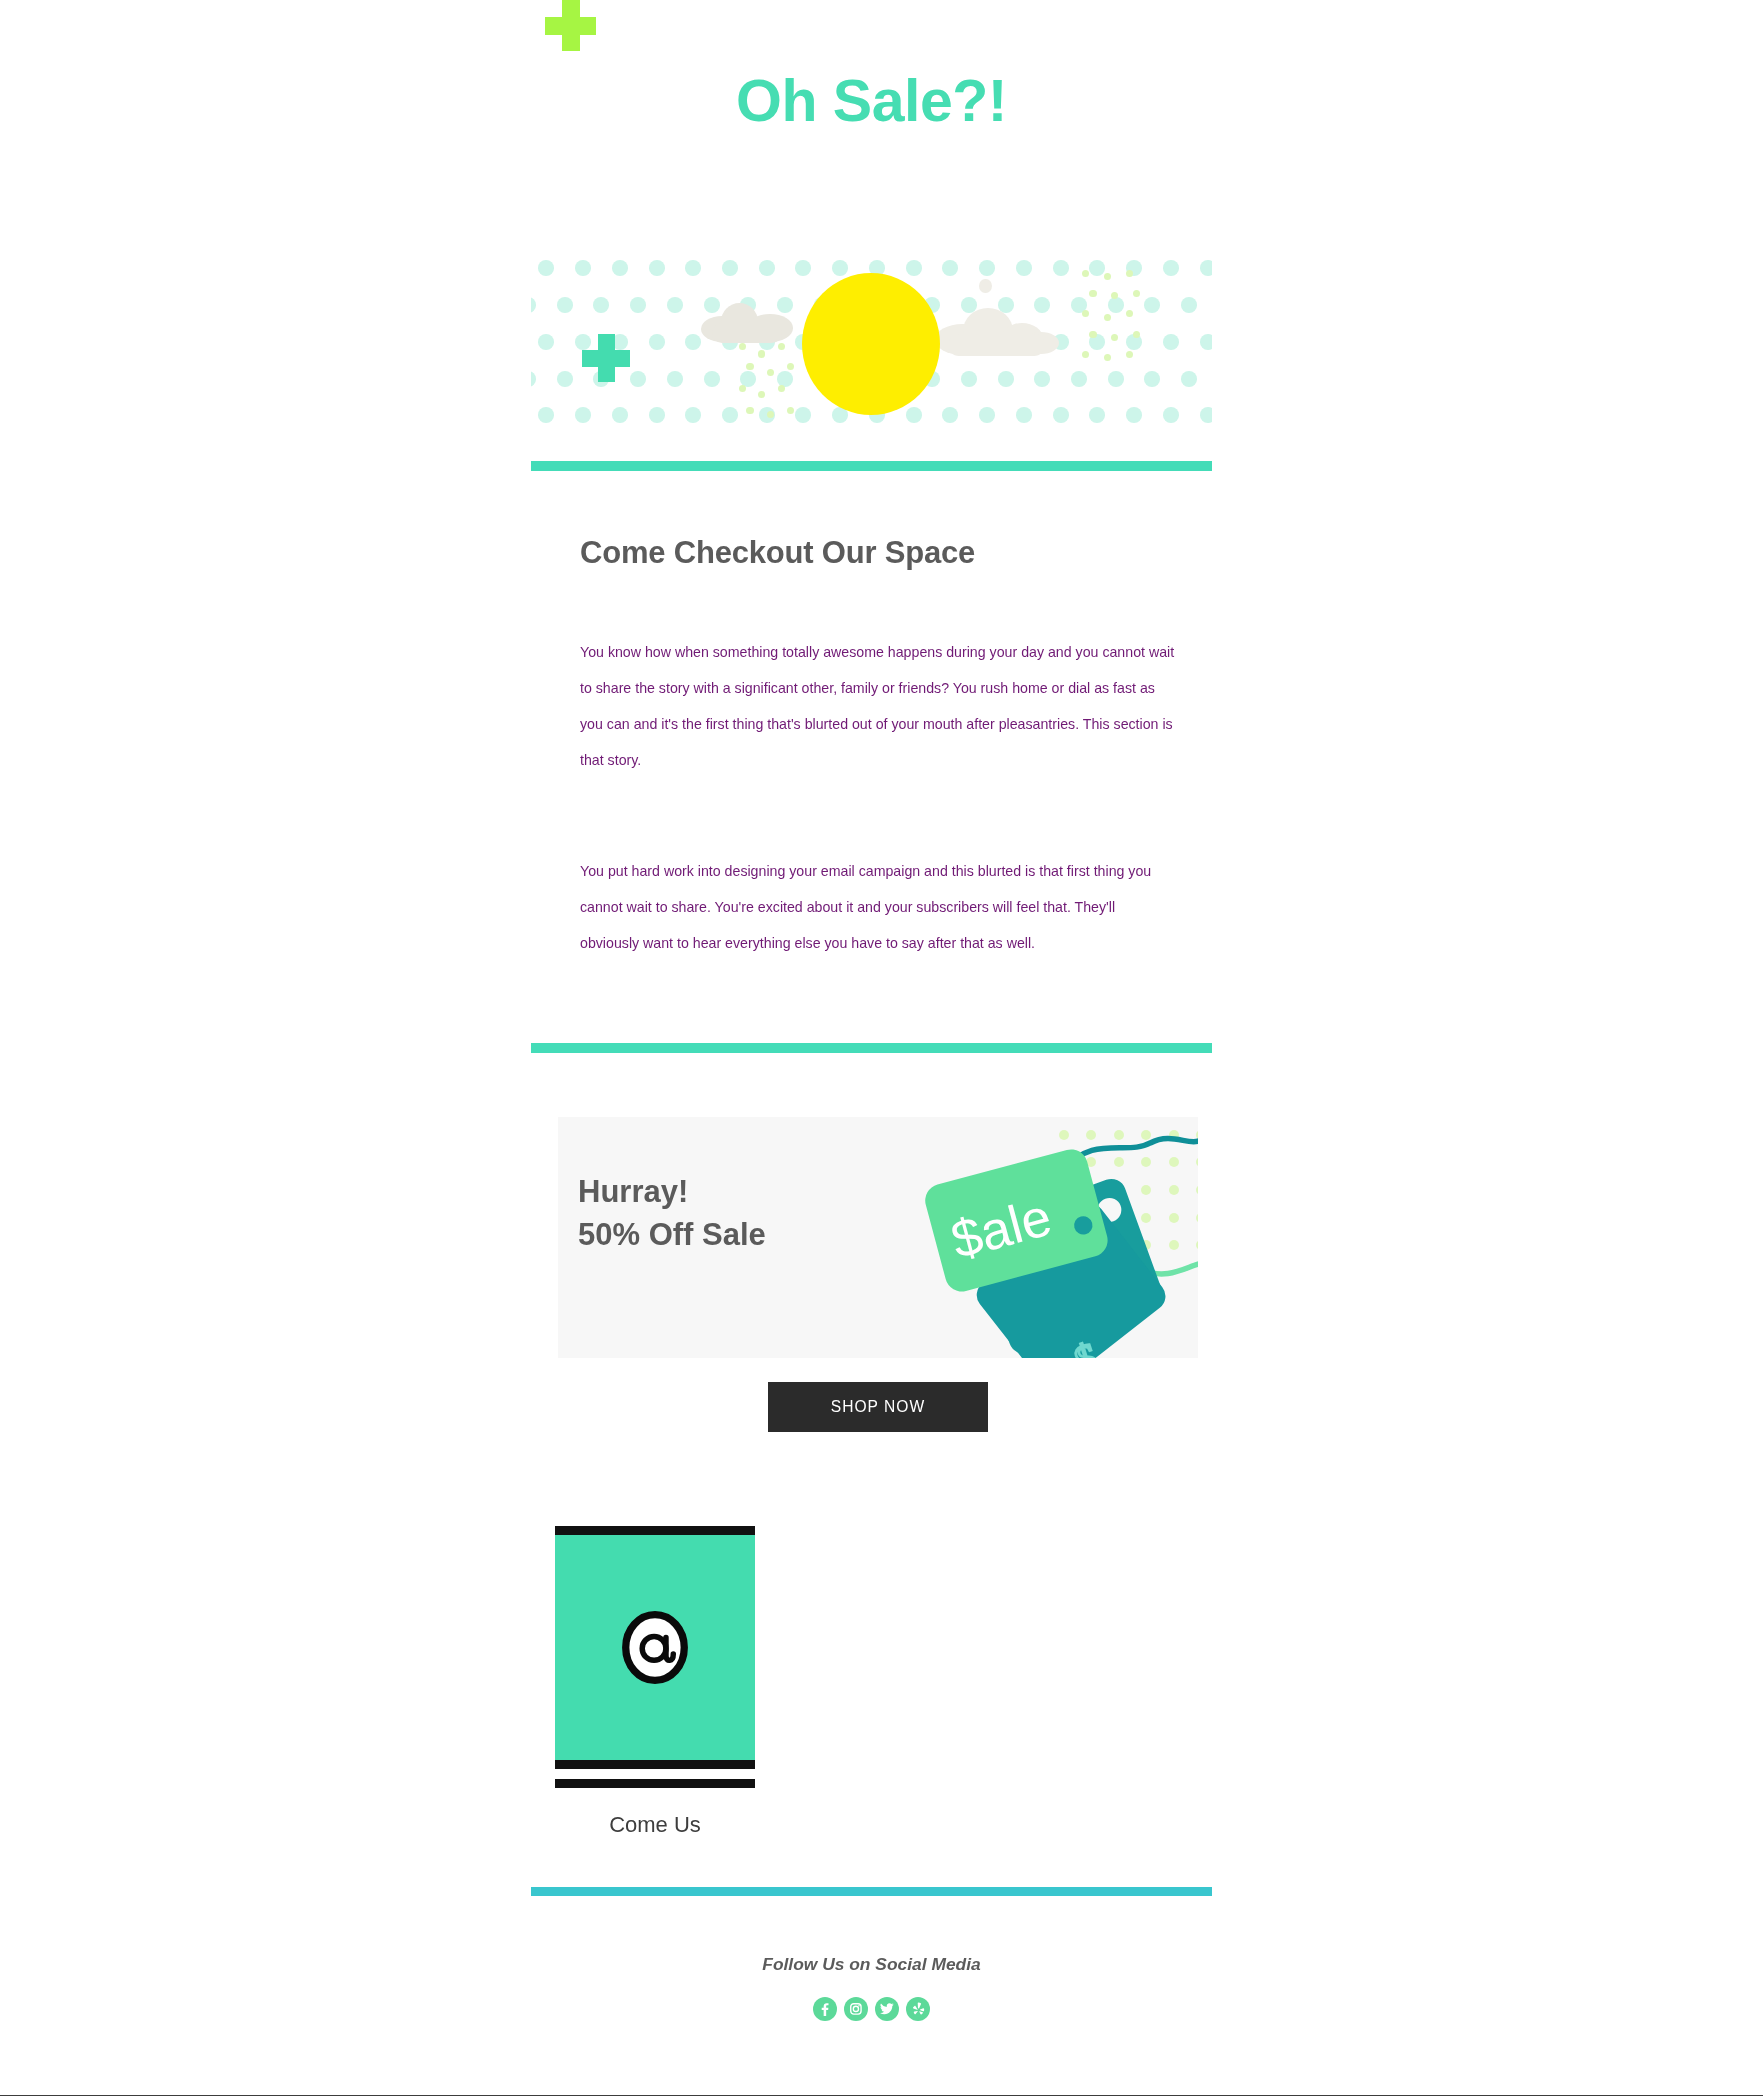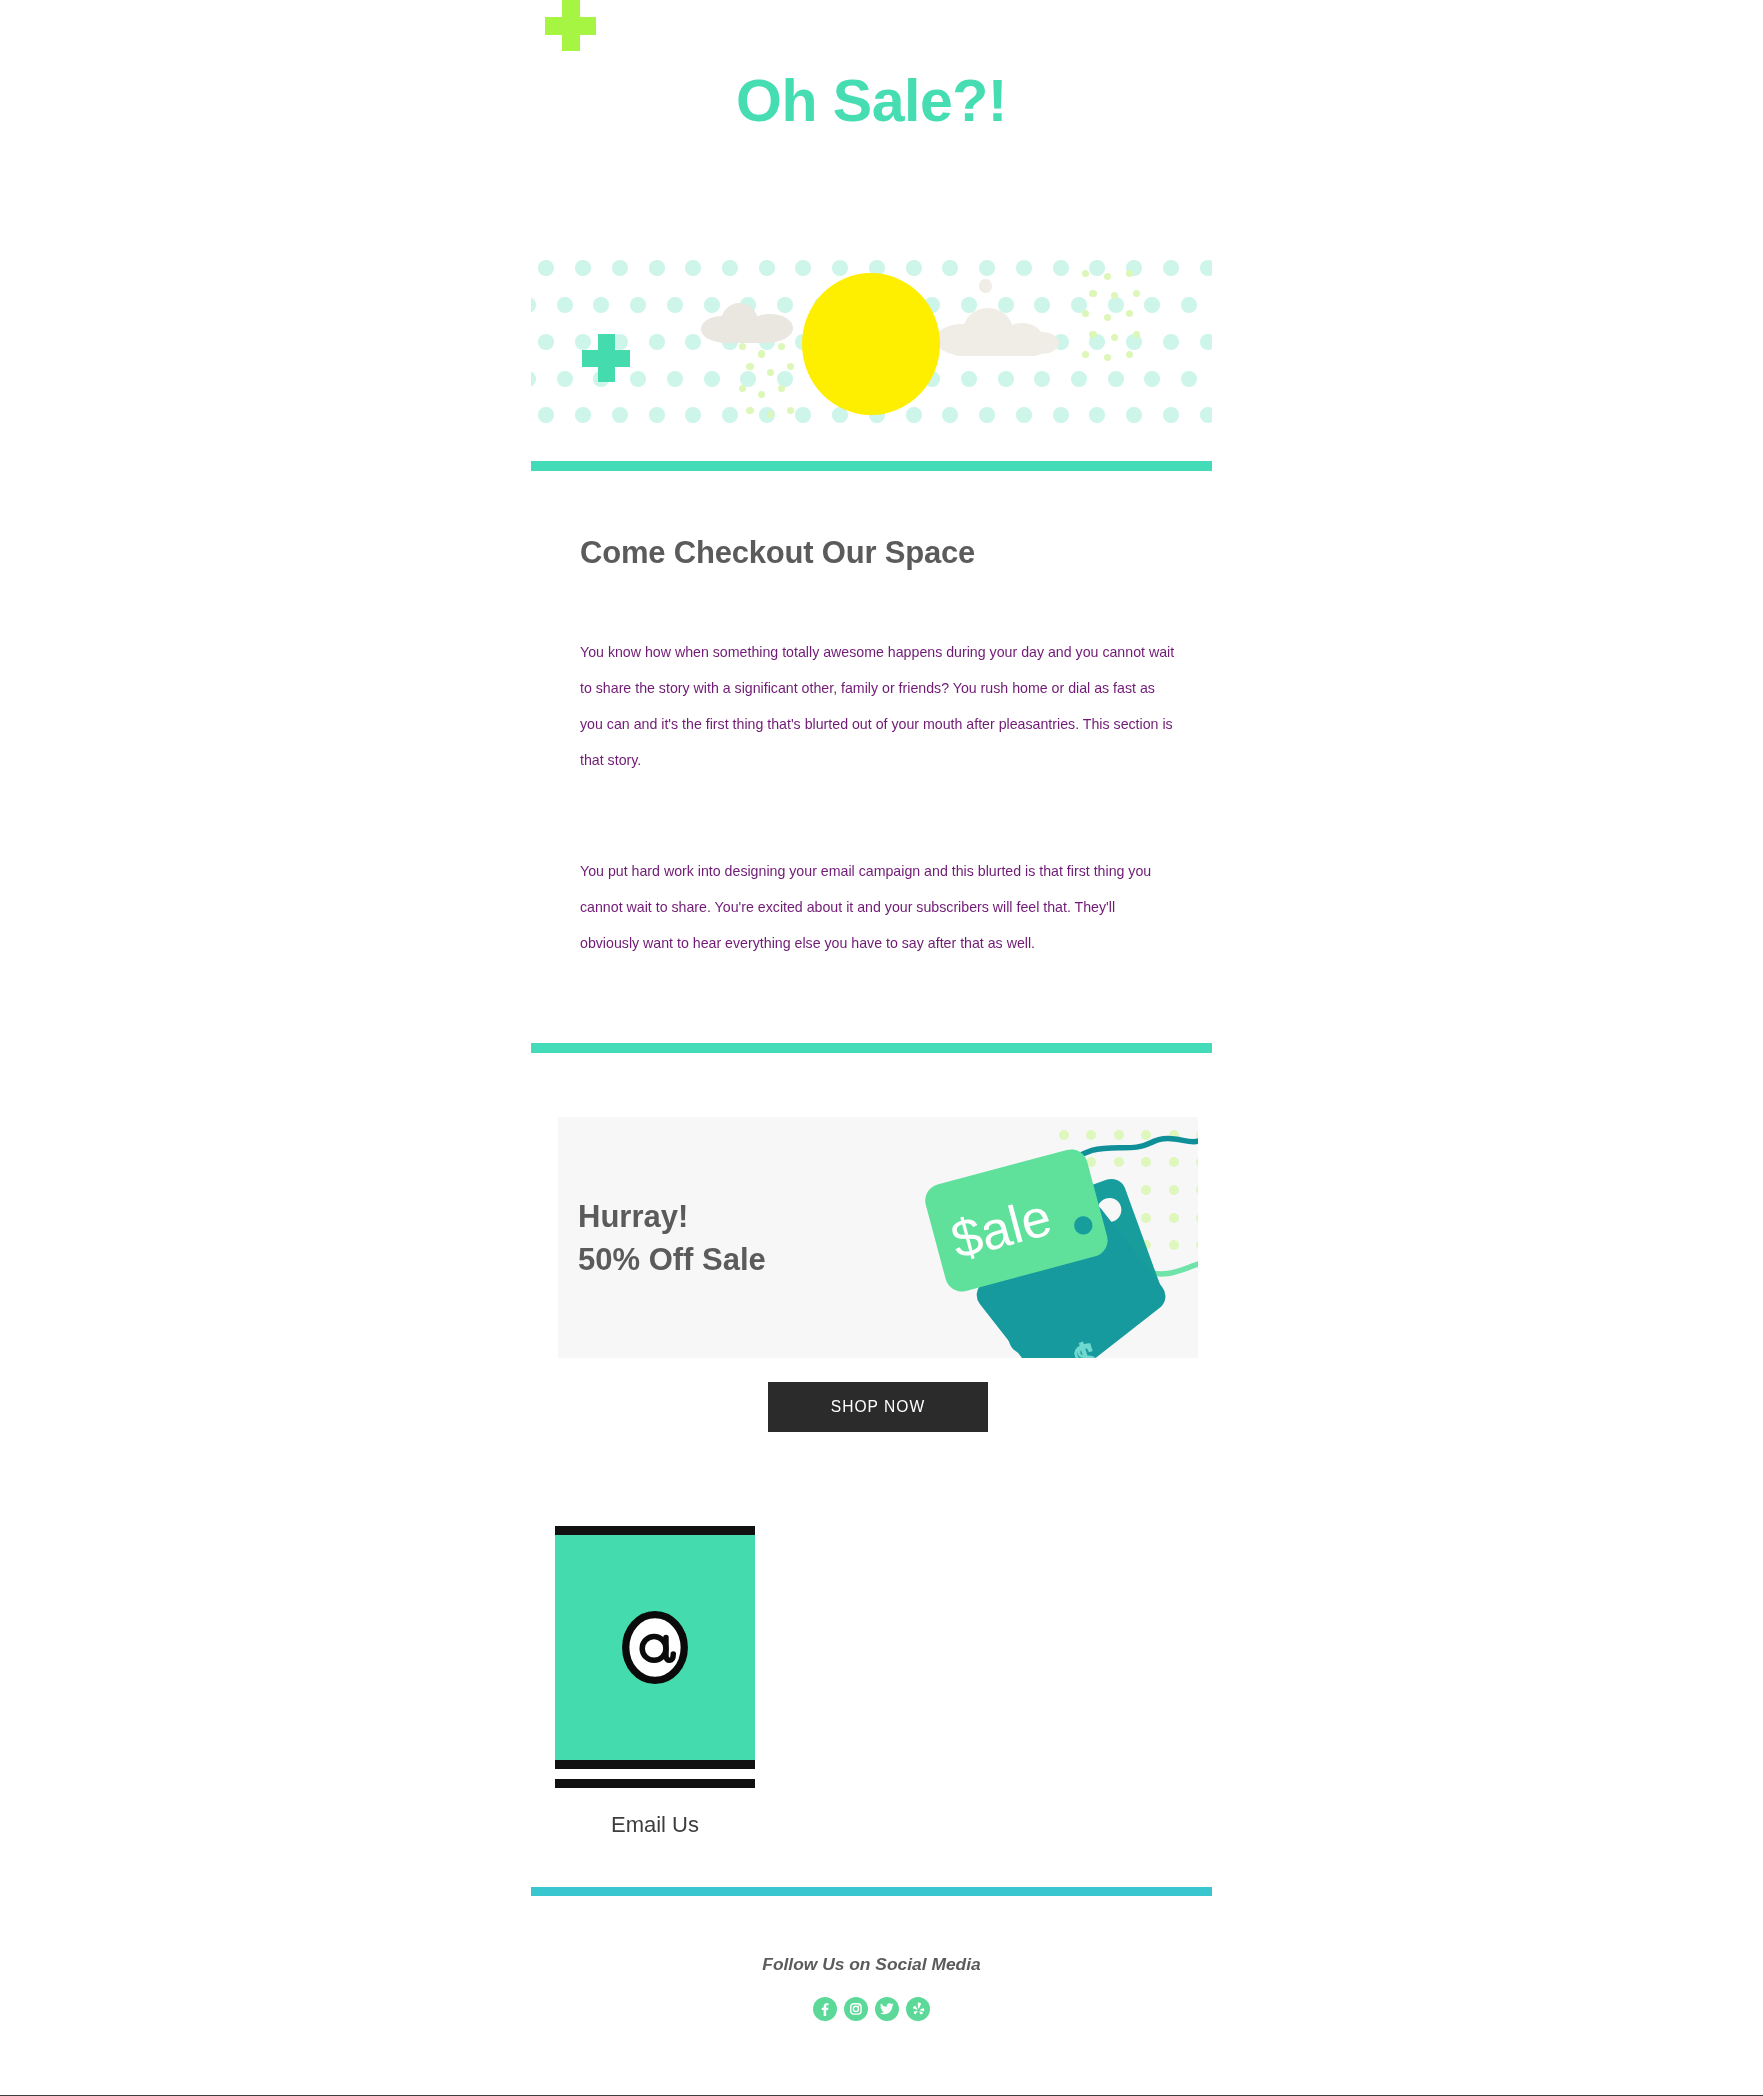--- a/index.html
+++ b/index.html
@@ -149,21 +149,20 @@
     background: #F7F7F7;
     overflow: hidden;
   }
   .promo-text {
     position: absolute;
     left: 20px; top: 53px;
     font-size: 31px;
     font-weight: bold;
     color: #5B5B5B;
     line-height: 43px;
-    margin-top: 25px;
   }
   .promo-art { position: absolute; right: 0; top: 0; width: 323px; height: 241px; overflow:hidden; }
   .promo-dot {
     position:absolute;
     width:10px;height:10px;border-radius:50%;
     background:#DEF7BC;
   }
 
   
   .shop-btn {
@@ -488,21 +487,21 @@
       <div class="panel" style="background:#44DCAF;">
         <svg width="72" height="75" viewBox="0 0 78 82">
           <ellipse cx="39" cy="41" rx="32" ry="36" fill="#ffffff" stroke="#0A0A0A" stroke-width="8"></ellipse>
           <circle cx="38" cy="42" r="13" fill="none" stroke="#0A0A0A" stroke-width="6"></circle>
           <path d="M51 30 L51 50 C51 57, 59 57, 59 48" fill="none" stroke="#0A0A0A" stroke-width="6" stroke-linecap="round"></path>
         </svg>
       </div>
       <div class="bar-black"></div>
       <div class="bar-gap"></div>
       <div class="bar-black"></div>
-      <div class="label">Email Us</div>
+      <div class="label">Come Us</div>
     </div>
 
   </div>
 
   <div class="divider cyan" style="top:1887px;"></div>
 
   <div class="follow">Follow Us on Social Media</div>
 
   <div class="socials">
     <a class="social">

